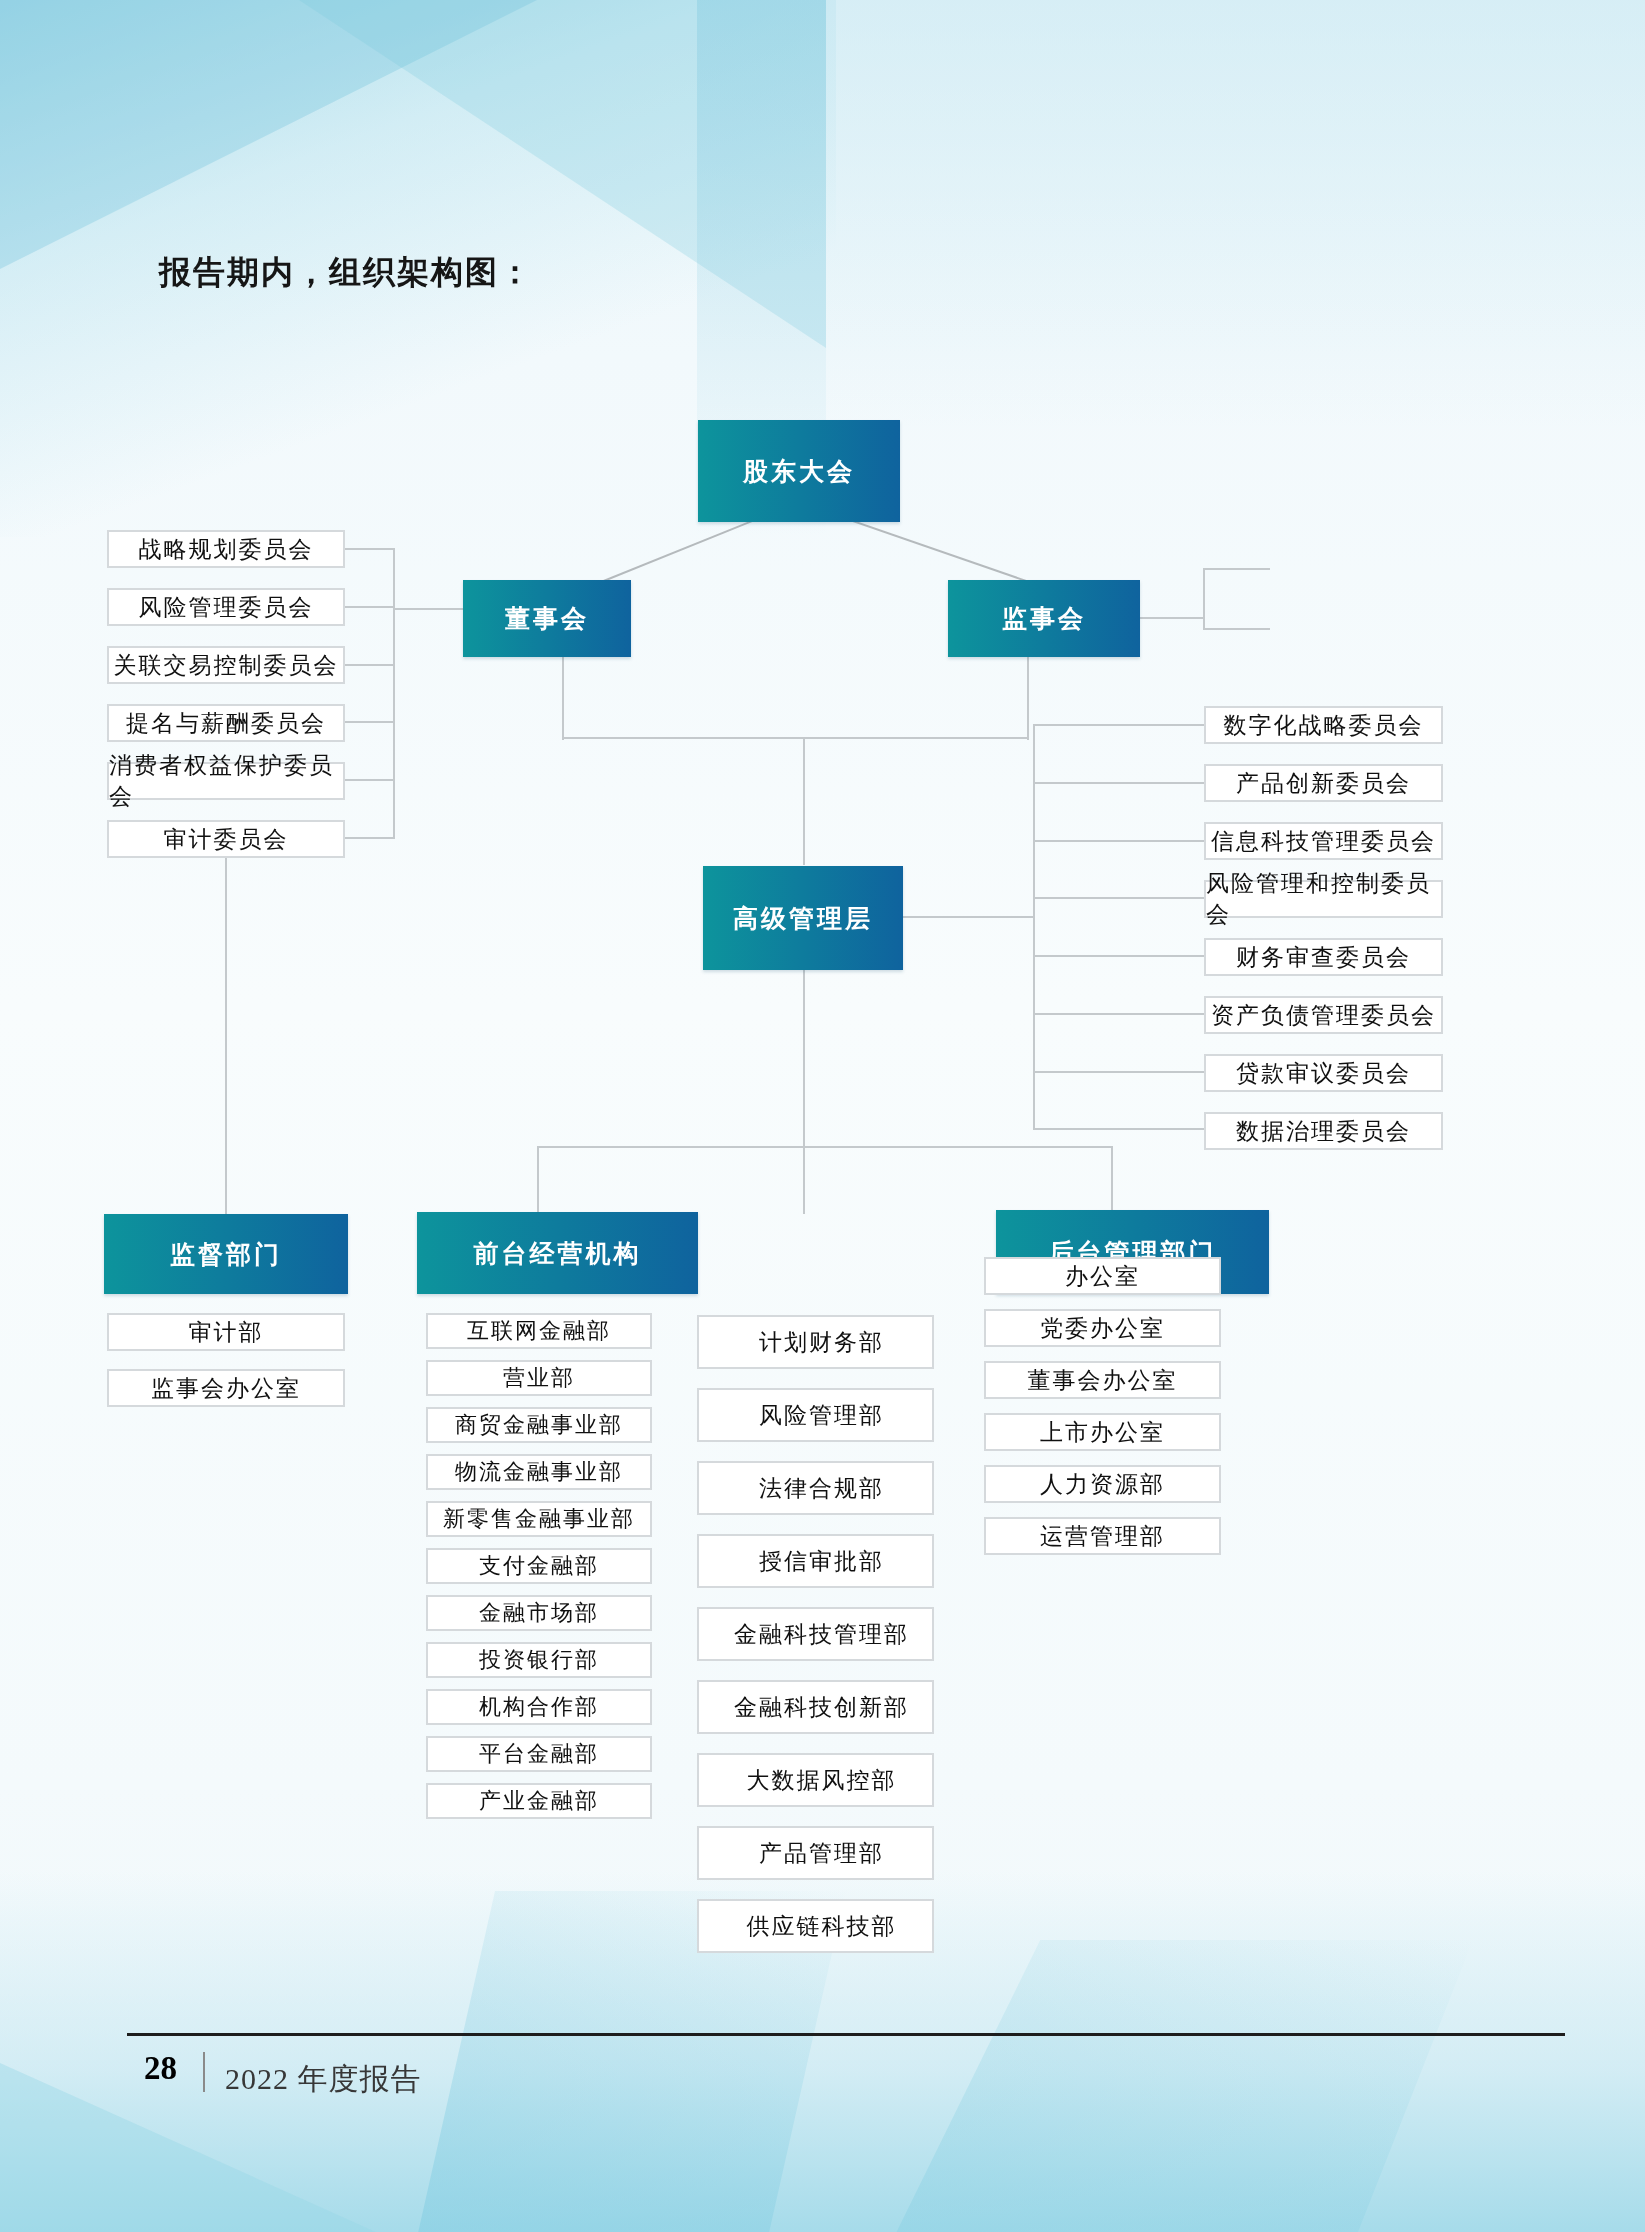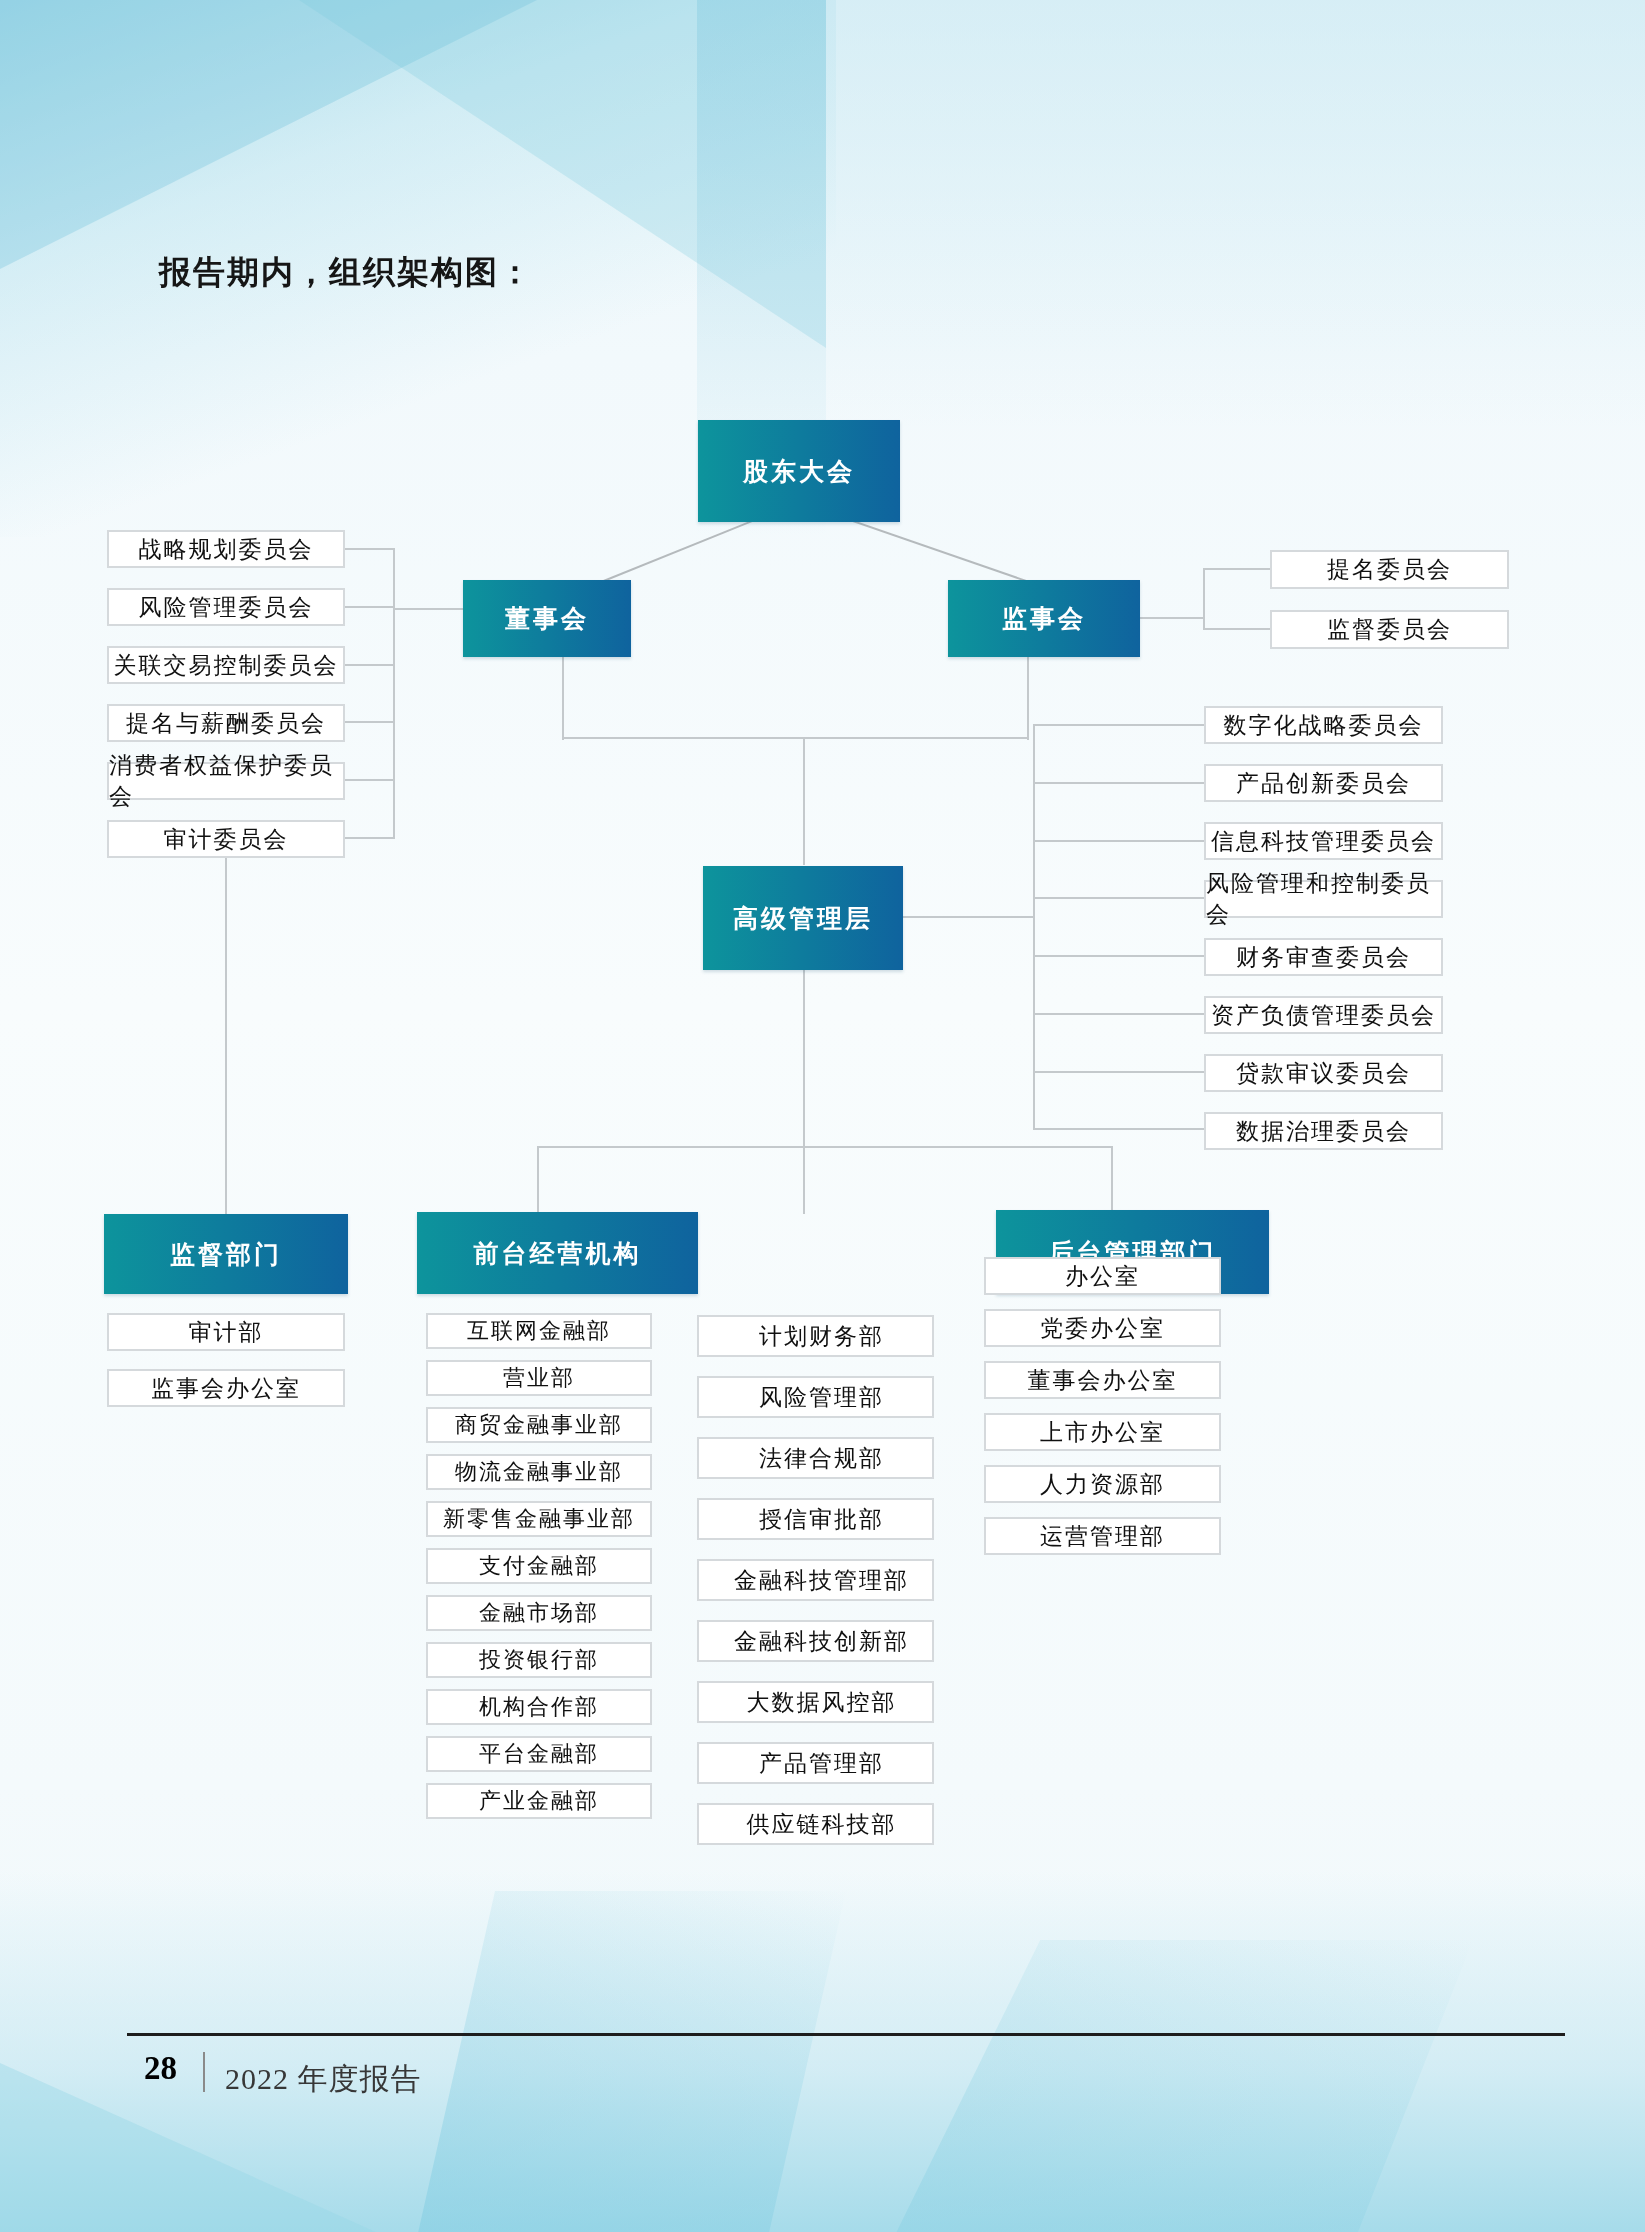--- a/index.html
+++ b/index.html
@@ -46,21 +46,21 @@
   .committees-left .wbox{height:38px;}
   .sup-committees{left:1270px;top:550px;width:239px;gap:21px;}
   .sup-committees .wbox{height:39px;}
   .committees-right{left:1204px;top:706px;width:239px;gap:20px;}
   .committees-right .wbox{height:38px;}
   .col-supervision{left:107px;top:1313px;width:238px;gap:18px;}
   .col-supervision .wbox{height:38px;}
   .col-front{left:426px;top:1313px;width:226px;gap:11px;}
   .col-front .wbox{height:36px;font-size:22px;}
   .col-middle{left:697px;top:1315px;width:237px;gap:19px;}
-  .col-middle .wbox{height:42px;padding-left:12px;}
+  .col-middle .wbox{height:54px;padding-left:12px;}
   .col-back{left:984px;top:1257px;width:237px;gap:14px;}
   .col-back .wbox{height:38px;}
 
   
   .lh{position:absolute;height:2px;background:var(--line);}
   .lv{position:absolute;width:2px;background:var(--line);}
   .fan{position:absolute;left:557px;top:498px;}
 
   
   .footer-rule{position:absolute;left:127px;top:2033px;width:1438px;height:3px;background:#1d1d1d;}
@@ -152,30 +152,20 @@
 
       <div class="wbox">
         <span>消费者权益保护委员会</span>
       </div>
 
       <div class="wbox">
         <span>审计委员会</span>
       </div>
     </div>
 
-  <div class="list sup-committees">
-
-      <div class="wbox">
-        <span>提名委员会</span>
-      </div>
-
-      <div class="wbox">
-        <span>监督委员会</span>
-      </div>
-    </div>
 
   <div class="list committees-right">
 
       <div class="wbox">
         <span>数字化战略委员会</span>
       </div>
 
       <div class="wbox">
         <span>产品创新委员会</span>
       </div>

